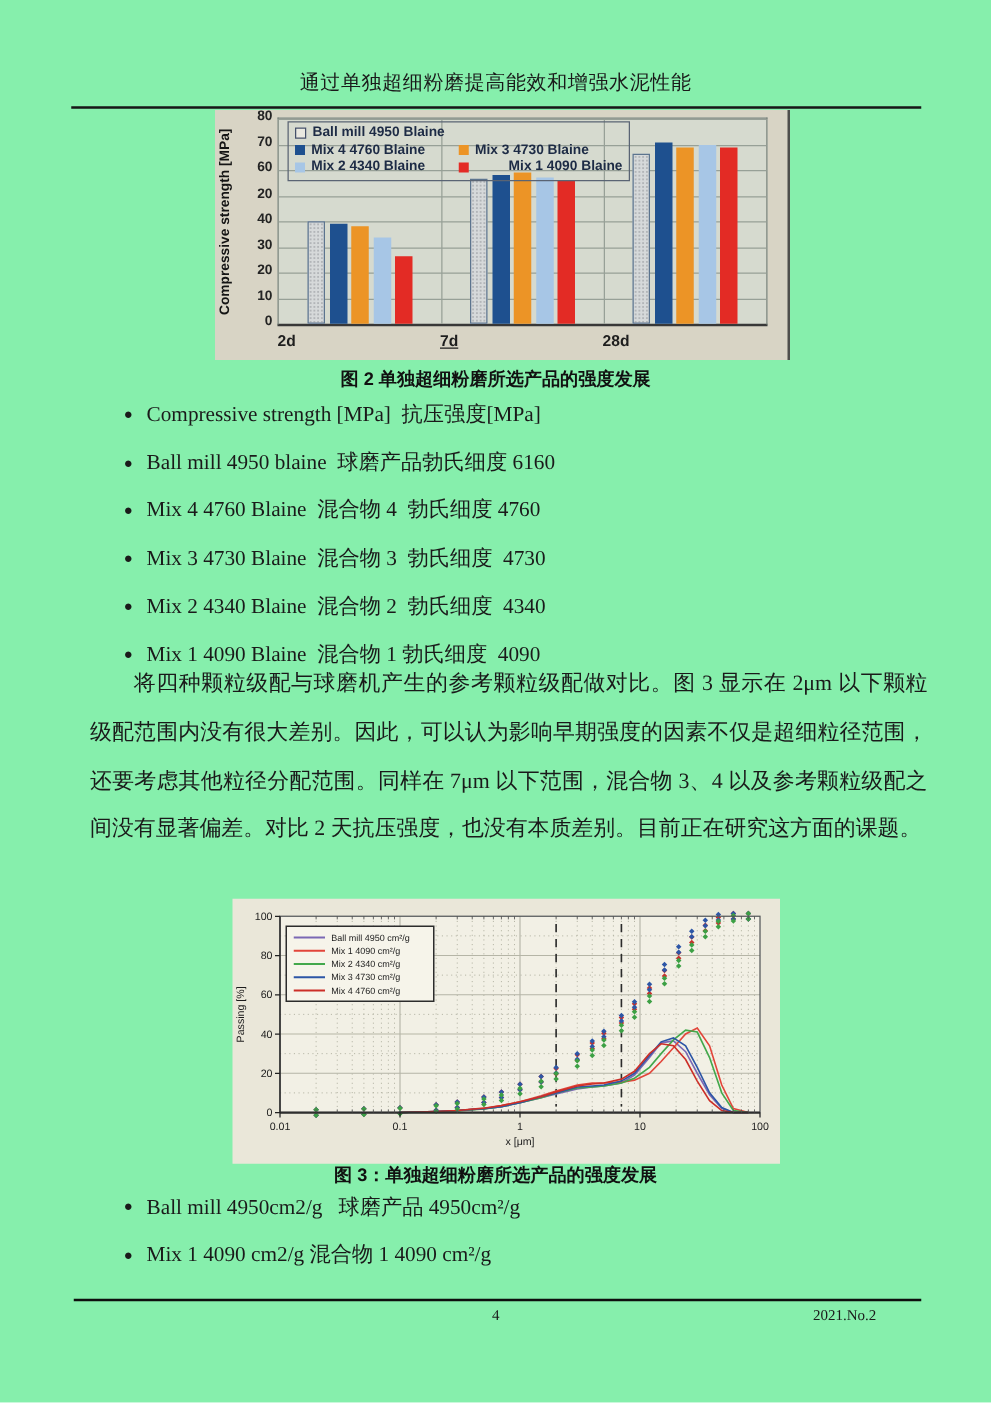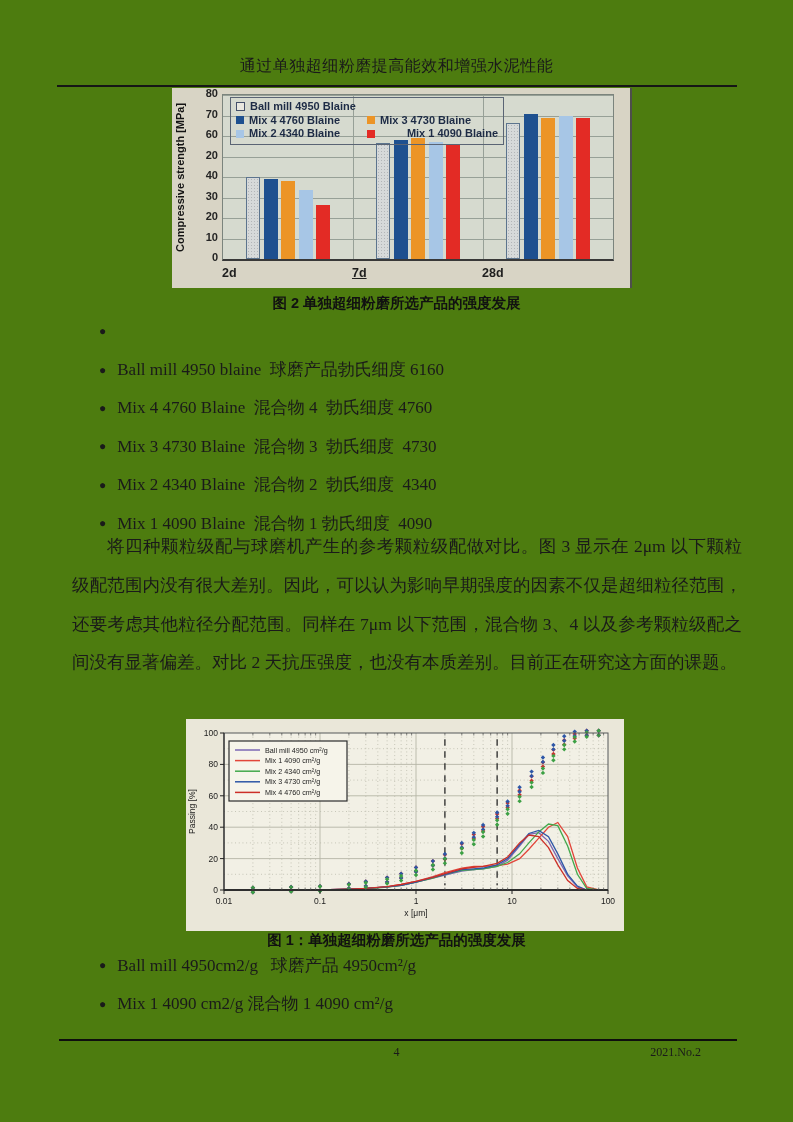--- a/index.html
+++ b/index.html
@@ -1,16 +1,16 @@
 <!DOCTYPE html>
 <html lang="zh"><head>
 <meta charset="utf-8">
 <style>
   html,body{margin:0;padding:0;background:#ffffff;}
-  .page{position:relative;width:793px;height:1122px;background:#4d7c0f;overflow:hidden;
+  .page{position:relative;width:793px;height:1122px;background:#86efac;overflow:hidden;
         font-family:"Liberation Serif","DejaVu Serif",serif;color:#1a1a1a;}
 
   
   .header-title{position:absolute;top:56px;left:0;width:100%;text-align:center;
                 font-size:16px;letter-spacing:0.5px;}
   .header-rule{position:absolute;top:85px;left:57px;width:680px;height:2px;background:#161616;}
 
   
   .fig2-panel{position:absolute;left:172px;top:88px;width:458px;height:200px;
               background:#d8d4c5;border-right:2px solid #4e4e4c;
@@ -127,20 +127,21 @@
         <div class="li" style="width: 50%; justify-content: space-between;">
           <span class="sw" style="background: rgb(227, 43, 37);"></span>
           <span>Mix 1 4090 Blaine</span>
         </div>
       </div>
     </div>
   <div class="caption" id="caption2">图 2  单独超细粉磨所选产品的强度发展</div>
   <ul class="bullets" id="bullets2">
       <li>
         <span class="dot">●</span>
+        <span class="txt">Compressive strength [MPa]  抗压强度[MPa]</span>
       </li>
       <li>
         <span class="dot">●</span>
         <span class="txt">Ball mill 4950 blaine  球磨产品勃氏细度 6160</span>
       </li>
       <li>
         <span class="dot">●</span>
         <span class="txt">Mix 4 4760 Blaine  混合物 4  勃氏细度 4760</span>
       </li>
       <li>
@@ -446,21 +447,21 @@
         <text x="79" y="33.5" font-size="7.2" fill="#1c1c1c" text-anchor="start" font-family="&quot;Liberation Sans&quot;,&quot;DejaVu Sans&quot;,sans-serif">Ball mill 4950 cm²/g</text>
         <line x1="49" y1="41.6" x2="74" y2="41.6" stroke="#e2453a" stroke-width="1.5"></line>
         <text x="79" y="44.1" font-size="7.2" fill="#1c1c1c" text-anchor="start" font-family="&quot;Liberation Sans&quot;,&quot;DejaVu Sans&quot;,sans-serif">Mix 1 4090 cm²/g</text>
         <line x1="49" y1="52.2" x2="74" y2="52.2" stroke="#43a84c" stroke-width="1.5"></line>
         <text x="79" y="54.7" font-size="7.2" fill="#1c1c1c" text-anchor="start" font-family="&quot;Liberation Sans&quot;,&quot;DejaVu Sans&quot;,sans-serif">Mix 2 4340 cm²/g</text>
         <line x1="49" y1="62.8" x2="74" y2="62.8" stroke="#2d56a6" stroke-width="1.5"></line>
         <text x="79" y="65.3" font-size="7.2" fill="#1c1c1c" text-anchor="start" font-family="&quot;Liberation Sans&quot;,&quot;DejaVu Sans&quot;,sans-serif">Mix 3 4730 cm²/g</text>
         <line x1="49" y1="73.4" x2="74" y2="73.4" stroke="#cc2f28" stroke-width="1.5"></line>
         <text x="79" y="75.9" font-size="7.2" fill="#1c1c1c" text-anchor="start" font-family="&quot;Liberation Sans&quot;,&quot;DejaVu Sans&quot;,sans-serif">Mix 4 4760 cm²/g</text>
       </svg></div>
-  <div class="caption" id="caption3">图 1：单独超细粉磨所选产品的强度发展</div>
+  <div class="caption" id="caption3">图 3：单独超细粉磨所选产品的强度发展</div>
   <ul class="bullets" id="bullets3">
       <li>
         <span class="dot">●</span>
         <span class="txt">Ball mill 4950cm2/g   球磨产品 4950cm²/g</span>
       </li>
       <li>
         <span class="dot">●</span>
         <span class="txt">Mix 1 4090 cm2/g 混合物 1 4090 cm²/g</span>
       </li>
     </ul>

